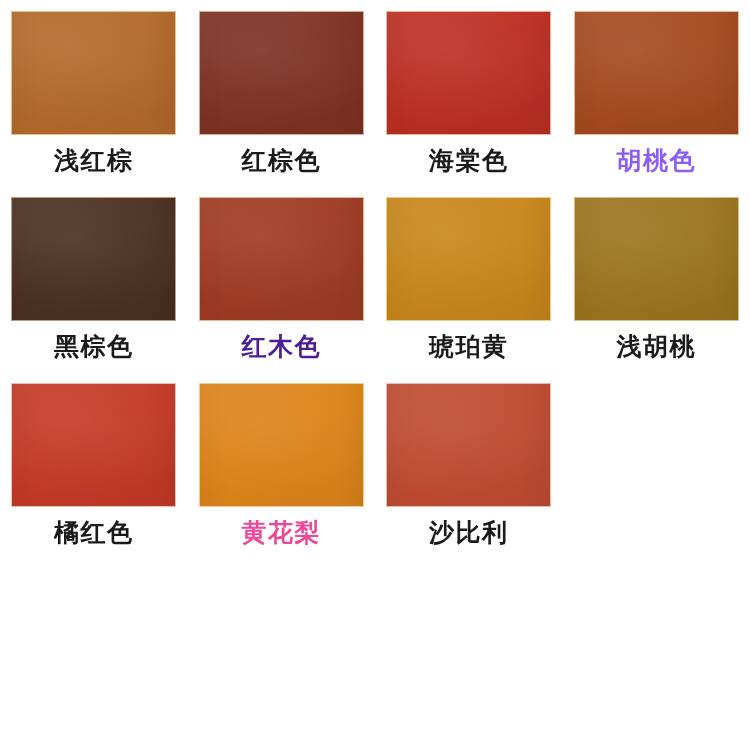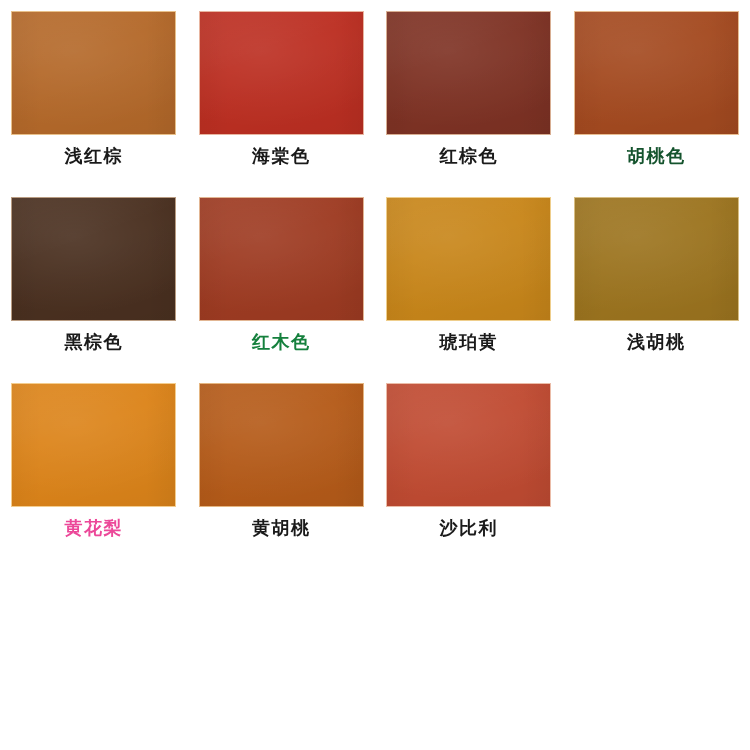--- a/index.html
+++ b/index.html
@@ -57,108 +57,108 @@
     left: 0; top: 0; right: 0; bottom: 0;
     background:
       radial-gradient(ellipse 120% 90% at 38% 32%, rgba(255,255,255,0.085) 0%, rgba(255,255,255,0.03) 42%, rgba(0,0,0,0.0) 70%),
       linear-gradient(160deg, rgba(255,255,255,0.05) 0%, rgba(0,0,0,0.0) 38%, rgba(0,0,0,0.055) 100%),
       linear-gradient(90deg, rgba(0,0,0,0.03) 0%, rgba(0,0,0,0.0) 18%, rgba(0,0,0,0.0) 82%, rgba(0,0,0,0.04) 100%);
     pointer-events: none;
   }
 
   .chip-label {
     margin-top: 13px;
-    font-size: 18px;
+    font-size: 25px;
     font-weight: 700;
     color: #1a1a1a;
     letter-spacing: 1.5px;
     line-height: 1;
     text-align: center;
-    font-family: Liberation Mono, monospace;
+    font-family: Liberation Sans, sans-serif;
   }
 </style>
 </head>
 <body style="background: rgb(255, 255, 255);">
 
 <div id="palette-grid">
 
   <div class="swatch-cell">
     <div class="chip-wrap">
       <div class="chip" style="background-color: rgb(180, 105, 42); border-color: rgb(232, 192, 138);"></div>
     </div>
     <div class="chip-label" style="color: rgb(26, 26, 26);">浅红棕</div>
   </div>
 
   <div class="swatch-cell">
     <div class="chip-wrap">
-      <div class="chip" style="background-color: rgb(188, 47, 34); border-color: rgb(232, 181, 160);"></div>
+      <div class="chip" style="background-color: rgb(126, 50, 36); border-color: rgb(216, 174, 146);"></div>
     </div>
-    <div class="chip-label" style="color: rgb(26, 26, 26);">海棠色</div>
+    <div class="chip-label" style="color: rgb(26, 26, 26);">红棕色</div>
   </div>
 
   <div class="swatch-cell">
     <div class="chip-wrap">
-      <div class="chip" style="background-color: rgb(126, 50, 36); border-color: rgb(216, 174, 146);"></div>
+      <div class="chip" style="background-color: rgb(188, 47, 34); border-color: rgb(232, 181, 160);"></div>
     </div>
-    <div class="chip-label" style="color: rgb(26, 26, 26);">红棕色</div>
+    <div class="chip-label" style="color: rgb(26, 26, 26);">海棠色</div>
   </div>
 
 
   <div class="swatch-cell">
     <div class="chip-wrap">
       <div class="chip" style="background-color: rgb(164, 74, 32); border-color: rgb(232, 190, 146);"></div>
     </div>
-    <div class="chip-label" style="color: #14532d;">胡桃色</div>
+    <div class="chip-label" style="color: #8b5cf6;">胡桃色</div>
   </div>
 
 
   <div class="swatch-cell">
     <div class="chip-wrap">
       <div class="chip" style="background-color: rgb(74, 48, 32); border-color: rgb(185, 156, 130);"></div>
     </div>
     <div class="chip-label" style="color: rgb(26, 26, 26);">黑棕色</div>
   </div>
 
 
   <div class="swatch-cell">
     <div class="chip-wrap">
       <div class="chip" style="background-color: rgb(158, 59, 34); border-color: rgb(226, 182, 147);"></div>
     </div>
-    <div class="chip-label" style="color: #15803d;">红木色</div>
+    <div class="chip-label" style="color: #4c1d95;">红木色</div>
   </div>
 
 
   <div class="swatch-cell">
     <div class="chip-wrap">
       <div class="chip" style="background-color: rgb(200, 134, 26); border-color: rgb(239, 206, 140);"></div>
     </div>
     <div class="chip-label" style="color: rgb(26, 26, 26);">琥珀黄</div>
   </div>
 
   <div class="swatch-cell">
     <div class="chip-wrap">
       <div class="chip" style="background-color: rgb(156, 116, 31); border-color: rgb(216, 190, 131);"></div>
     </div>
     <div class="chip-label" style="color: rgb(26, 26, 26);">浅胡桃</div>
   </div>
 
+  <div class="swatch-cell">
+    <div class="chip-wrap">
+      <div class="chip" style="background-color: rgb(196, 58, 39); border-color: rgb(239, 192, 172);"></div>
+    </div>
+    <div class="chip-label" style="color: rgb(26, 26, 26);">橘红色</div>
+  </div>
 
   <div class="swatch-cell">
     <div class="chip-wrap">
       <div class="chip" style="background-color: rgb(220, 132, 26); border-color: rgb(244, 205, 142);"></div>
     </div>
     <div class="chip-label" style="color: #ec4899;">黄花梨</div>
   </div>
 
-  <div class="swatch-cell">
-    <div class="chip-wrap">
-      <div class="chip" style="background-color: rgb(181, 91, 25); border-color: rgb(229, 182, 129);"></div>
-    </div>
-    <div class="chip-label" style="color: rgb(26, 26, 26);">黄胡桃</div>
-  </div>
 
   <div class="swatch-cell">
     <div class="chip-wrap">
       <div class="chip" style="background-color: rgb(192, 75, 50); border-color: rgb(235, 188, 168);"></div>
     </div>
     <div class="chip-label" style="color: rgb(26, 26, 26);">沙比利</div>
   </div>
 
 </div>
 

